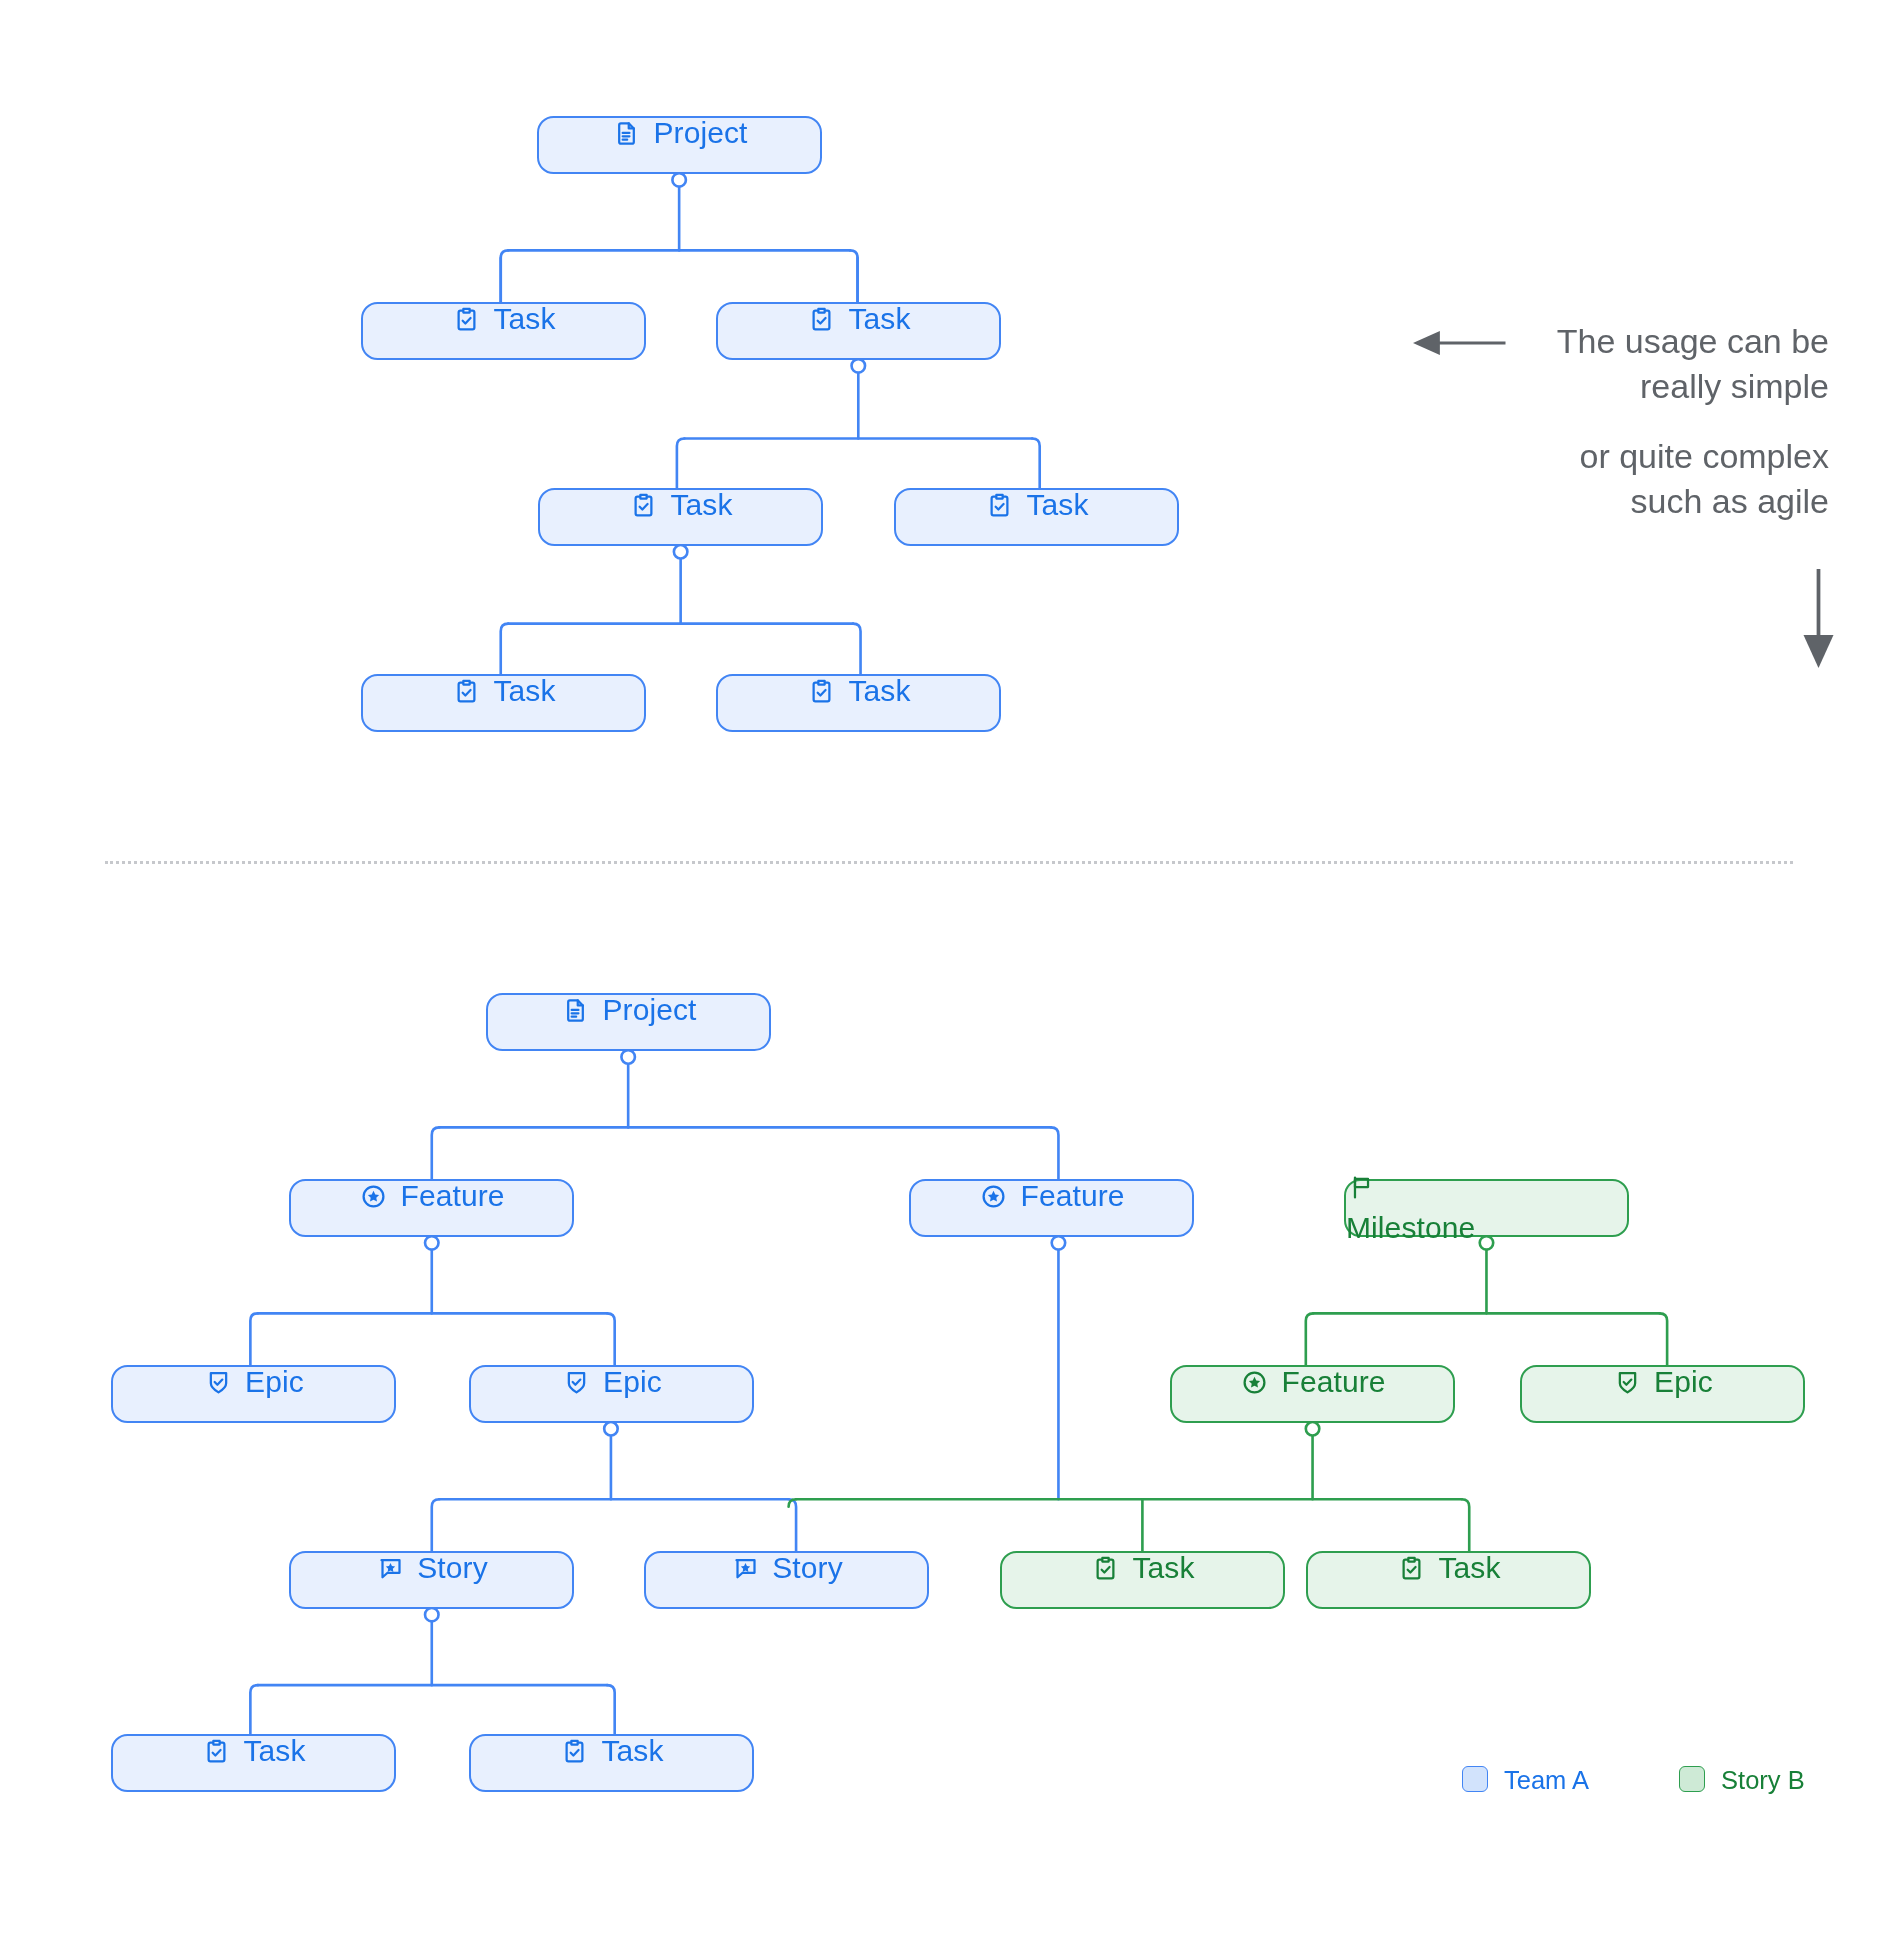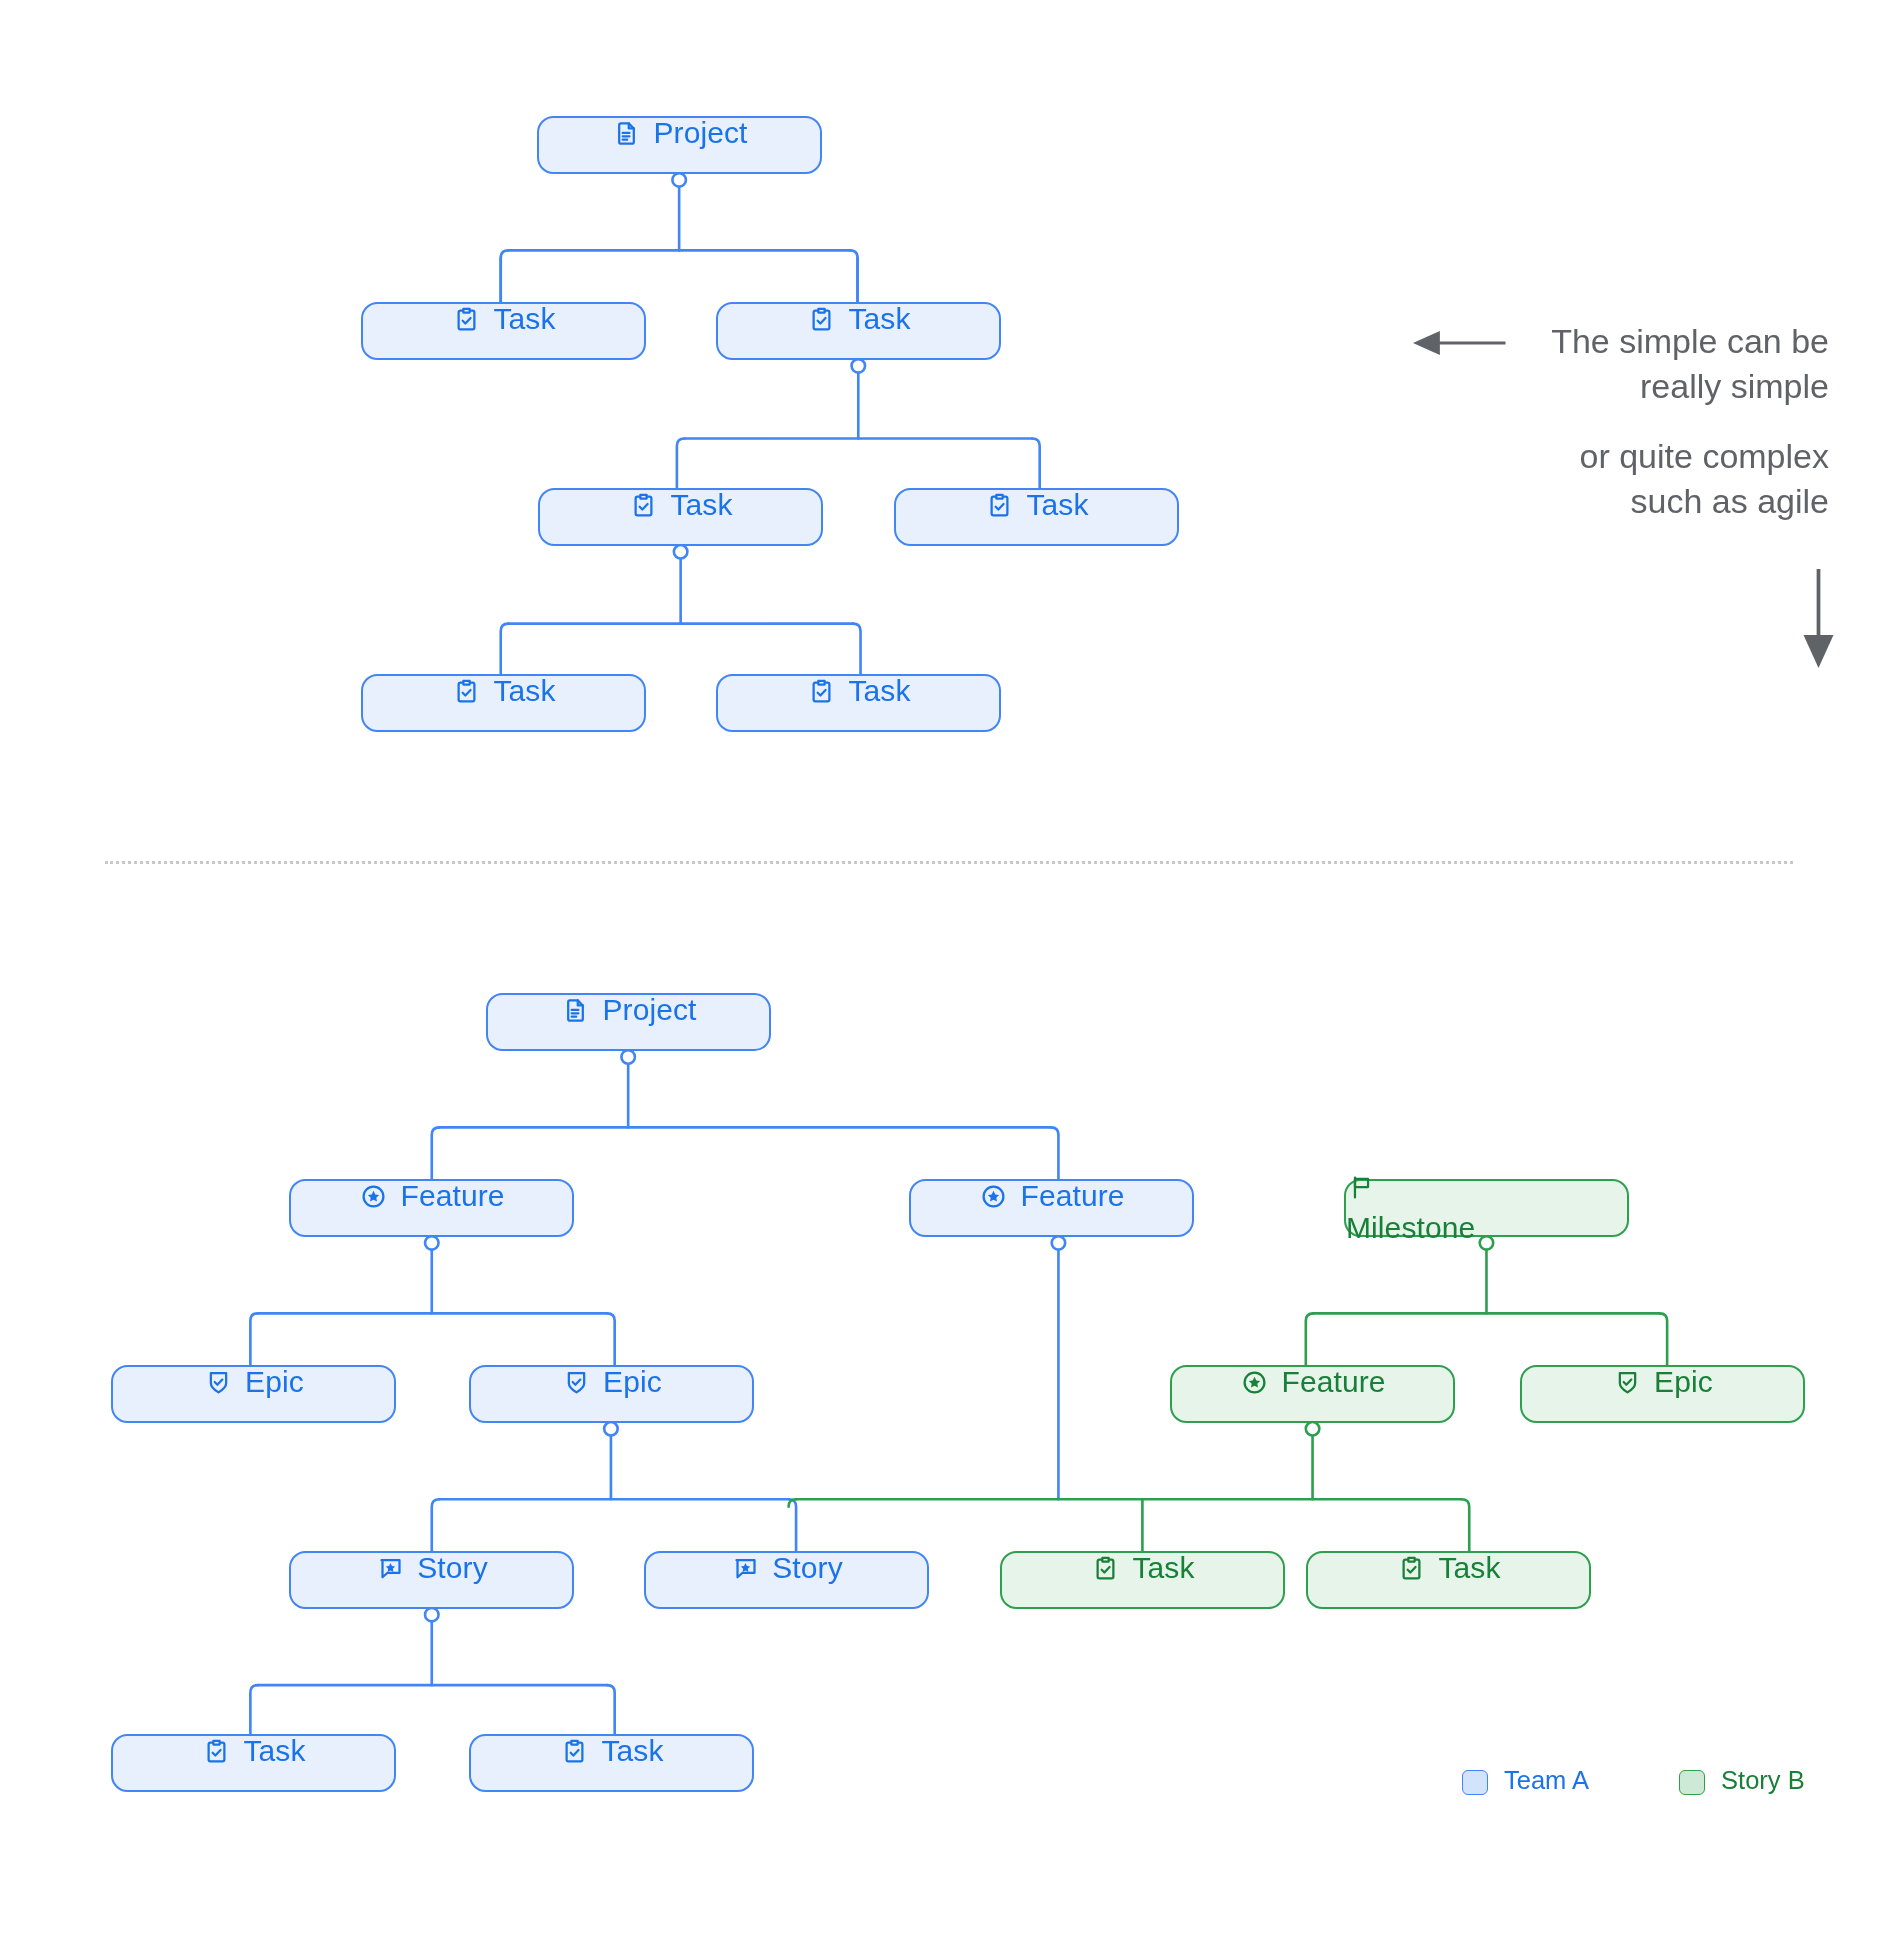--- a/index.html
+++ b/index.html
@@ -31,21 +31,21 @@
   }
 
   .annotation{
     position:absolute;left:1492px;top:319px;width:337px;
     text-align:right;color:#5f6368;
     font-size:34px;line-height:1.32;
   }
   .annotation .para2{margin-top:25px;}
 
   .legend{position:absolute;left:1462px;top:1766px;display:flex;align-items:center;gap:90px;}
-  .legend-item{display:flex;align-items:flex-end;gap:16.5px;font-size:25.5px;}
+  .legend-item{display:flex;align-items:flex-start;gap:16.5px;font-size:25.5px;}
   .legend-swatch{width:25.5px;height:25.5px;border-radius:6px;box-sizing:border-box;}
   .sw-a{background:#d2e3fc;border:1.5px solid #4285f4;}
   .sw-b{background:#ceead6;border:1.5px solid #2e9e4f;}
   .lg-a{color:#1a73e8;}
   .lg-b{color:#188038;}
 </style>
 </head>
 <body>
 
 <div class="canvas">
@@ -341,21 +341,21 @@
     <path d="M4,20 L40,4 L40,36 Z" fill="#5f6368"></path>
   </svg>
 
   <svg style="position:absolute;left:1796px;top:566px;width:45px;height:105px;" viewBox="0 0 60 140" width="45" height="105">
     <path d="M30,4 L30,96" stroke="#5f6368" stroke-width="5" fill="none"></path>
     <path d="M30,136 L10,92 L50,92 Z" fill="#5f6368"></path>
   </svg>
 
   <div class="annotation">
     <div class="para1">
-      <div>The simple can be</div>
+      <div>The usage can be</div>
       <div>really simple</div>
     </div>
     <div class="para2">
       <div>or quite complex</div>
       <div>such as agile</div>
     </div>
   </div>
 
   <div class="legend">
     <div class="legend-item lg-a">

